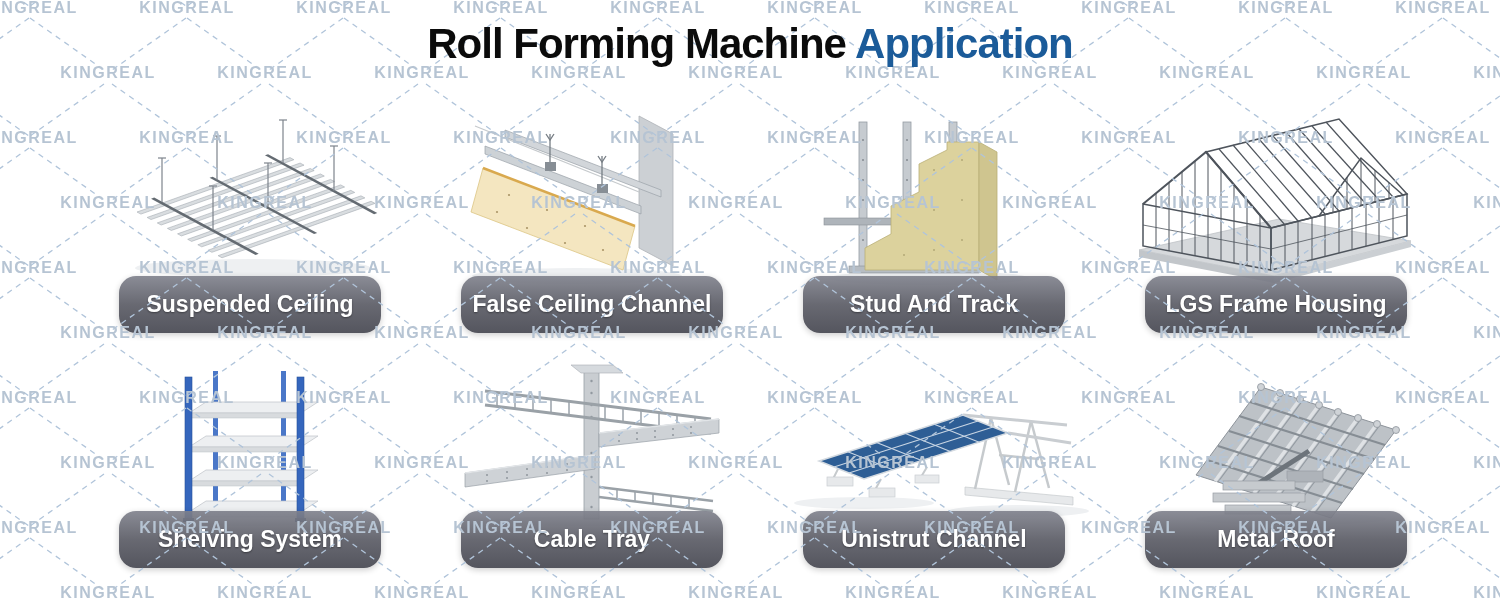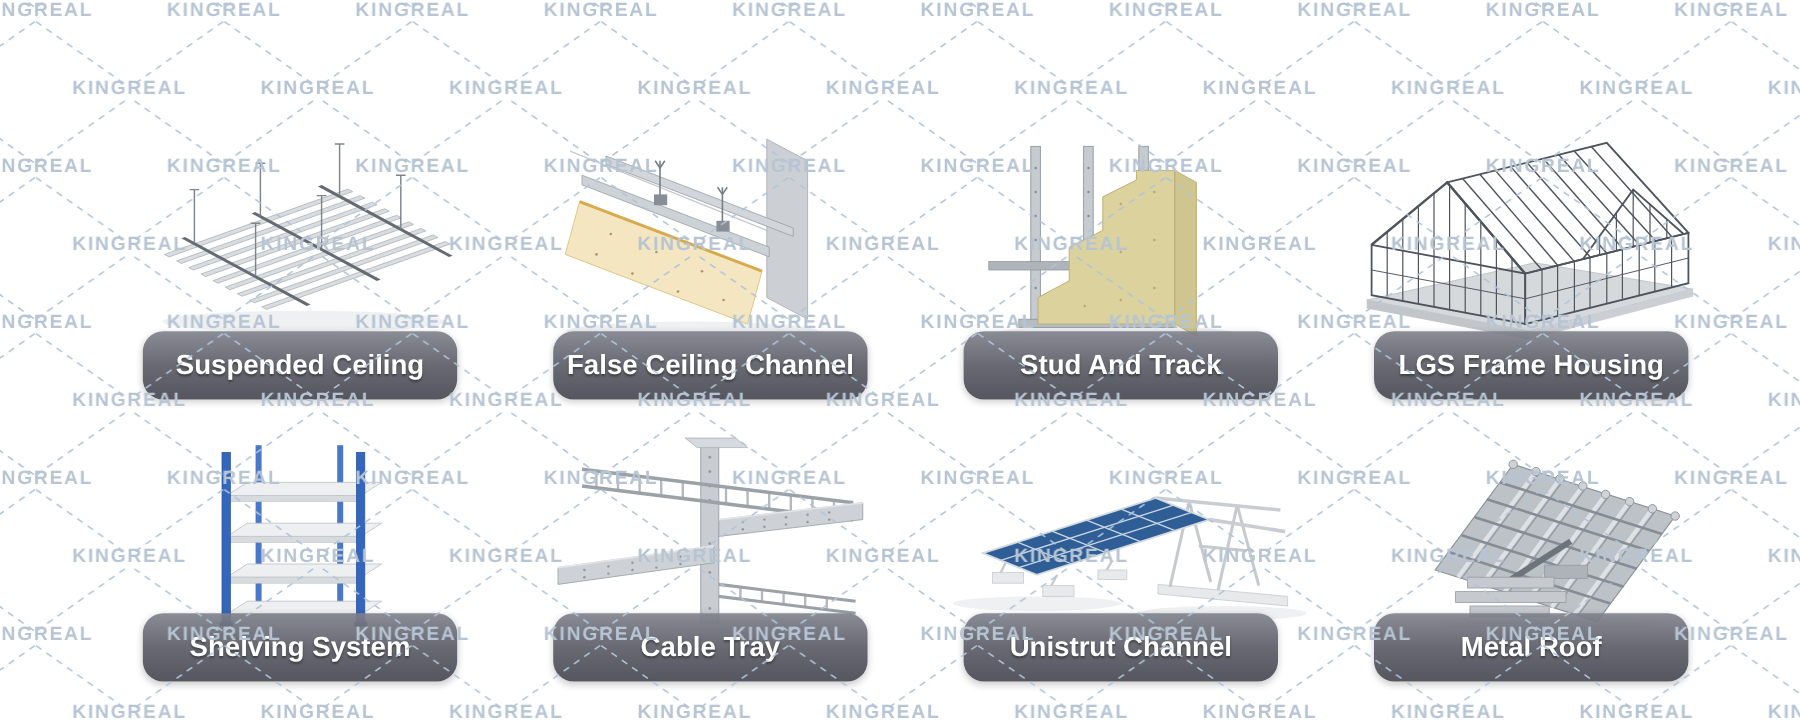--- a/index.html
+++ b/index.html
@@ -17,20 +17,21 @@
         box-shadow:0 2px 6px rgba(0,0,0,0.20);
         color:#ffffff;font-size:23px;font-weight:bold;text-shadow:0 1px 2px rgba(0,0,0,0.4);}
   .r1{top:100px;}  .r2{top:355px;}
   .c1{left:85px;} .c2{left:427px;} .c3{left:769px;} .c4{left:1111px;}
 </style>
 </head>
 <body>
 
 <div class="stage">
 
+  <h1 class="title"><span>Roll Forming Machine</span> <span class="blue">Application</span></h1>
 
   <div class="card r1 c1">
     <svg class="img" width="330" height="192" viewBox="0 0 330 192">
       <ellipse cx="168" cy="168" rx="118" ry="9" fill="#eef0f2"></ellipse>
       <g transform="matrix(0.9,-0.32,0.78,0.42,52,112)">
         <rect x="0" y="0" width="170" height="5" fill="#d9dde0" stroke="#a7adb3" stroke-width="0.6"></rect>
         <rect x="0" y="13" width="170" height="5" fill="#d9dde0" stroke="#a7adb3" stroke-width="0.6"></rect>
         <rect x="0" y="26" width="170" height="5" fill="#d9dde0" stroke="#a7adb3" stroke-width="0.6"></rect>
         <rect x="0" y="39" width="170" height="5" fill="#d9dde0" stroke="#a7adb3" stroke-width="0.6"></rect>
         <rect x="0" y="52" width="170" height="5" fill="#d9dde0" stroke="#a7adb3" stroke-width="0.6"></rect>

